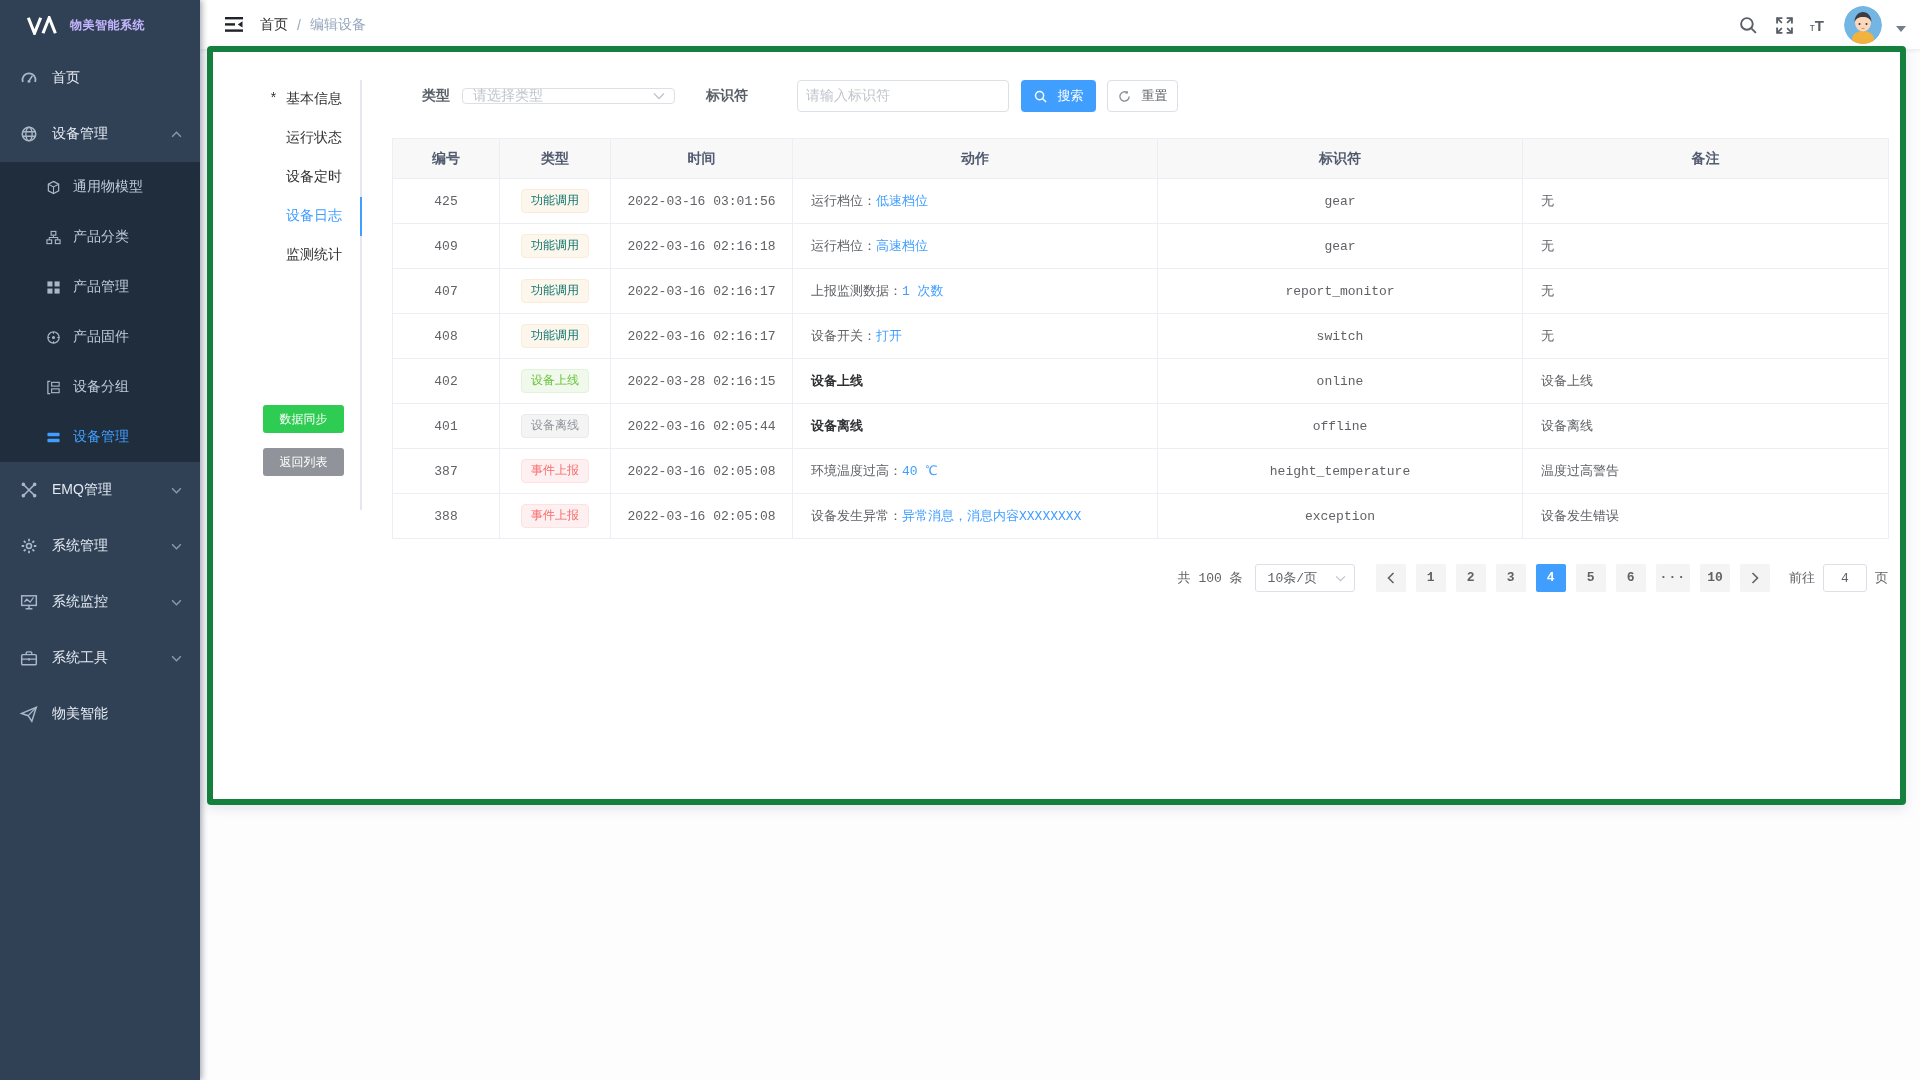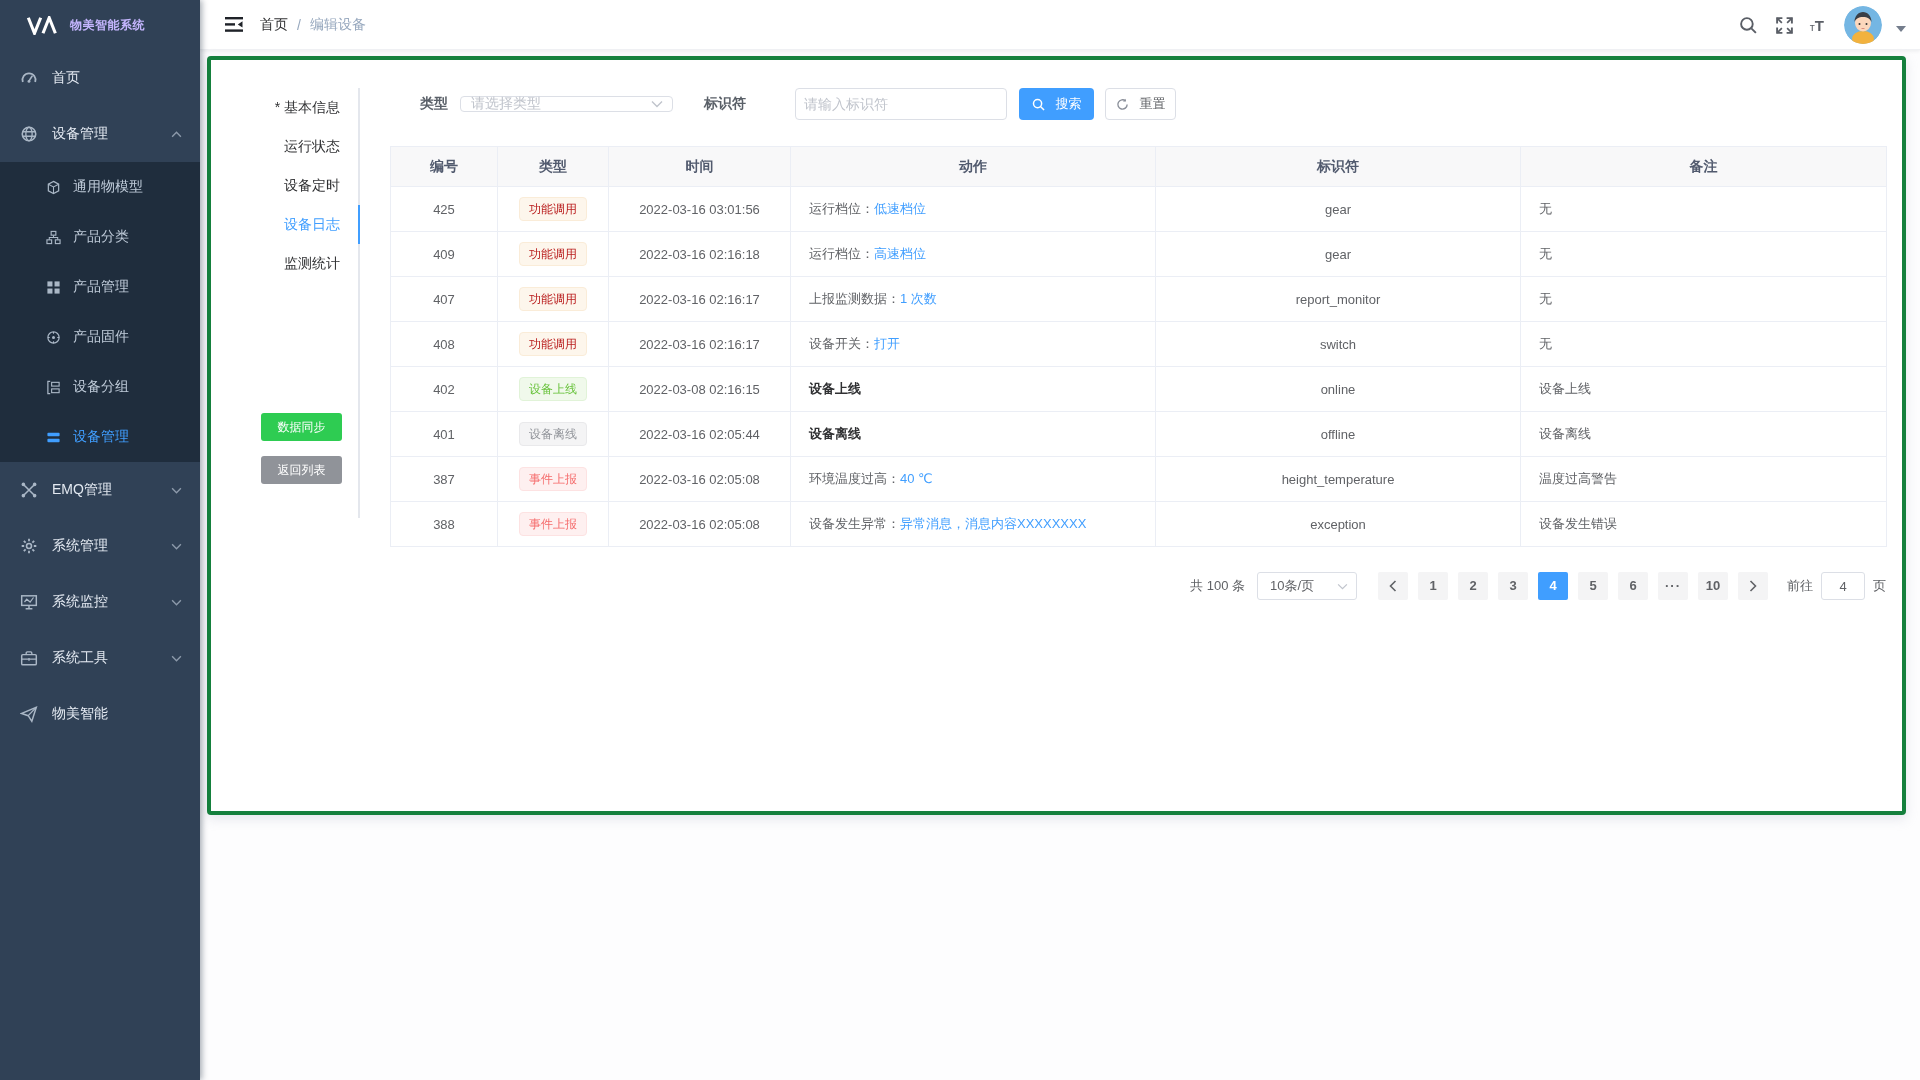--- a/index.html
+++ b/index.html
@@ -32,22 +32,22 @@
   .bc-sep, .bc-current { color:#97a8be; }
   .topbar-right { position:absolute; right:14px; top:0; height:50px; display:flex; align-items:center; gap:14px; }
   .tb-icon { width:22px; height:22px; color:#5a5e66; display:flex; align-items:center; justify-content:center; cursor:pointer; }
   .font-ico { font-size:15px; color:#5a5e66; font-weight:700; cursor:pointer; }
   .font-ico .small-t { font-size:11px; font-weight:400; }
   .avatar { width:38px; height:38px; border-radius:50%; overflow:hidden; margin-left:6px; cursor:pointer; }
   .caret-down { width:0; height:0; border-left:5px solid transparent; border-right:5px solid transparent;
     border-top:6px solid #747d8c; margin-top:8px; cursor:pointer; }
 
   
-  .card { position:absolute; left:7px; top:56px; width:1699px; height:759px; background:#fff;
-    border:4px solid #15803d; border-radius:4px; box-shadow:0 4px 12px rgba(175,180,195,.30); }
+  .card { position:absolute; left:7px; top:46px; width:1699px; height:759px; background:#fff;
+    border:6px solid #15803d; border-radius:4px; box-shadow:0 4px 12px rgba(175,180,195,.30);font-family:Liberation Mono, monospace; }
 
   
   .rail { position:absolute; left:0; top:28px; width:149px; height:430px; border-right:2px solid #e4e7ed; }
   .vtab { height:39px; line-height:39px; text-align:right; padding-right:18px; font-size:14px;
     color:#303133; cursor:pointer; white-space:nowrap; }
   .vtab.active { color:#409EFF; }
   .tab-indicator { position:absolute; right:-2px; width:2px; height:39px; background:#409EFF; }
   .rail-btn { position:absolute; left:50px; width:81px; height:28px; border:none; border-radius:3px;
     color:#fff; font-size:12px; cursor:pointer; font-family:inherit; }
   .btn-sync { top:325px; background:#2ECC52; }
@@ -75,21 +75,21 @@
   .log-table th { height:40px; background:#f8f8f9; color:#515a6e; font-size:14px; font-weight:700;
     border-right:1px solid #ebeef5; border-bottom:1px solid #ebeef5; text-align:center; }
   .log-table td { height:45px; color:#606266; font-size:13px; border-right:1px solid #ebeef5;
     border-bottom:1px solid #ebeef5; text-align:center; background:#fff; }
   .log-table th:last-child, .log-table td:last-child { border-right:none; }
   .td-action, .td-remark { text-align:left !important; padding-left:18px; }
   .act-bold { color:#303133; font-weight:700; }
   .act-link { color:#409EFF; cursor:pointer; }
   .tag { display:inline-block; height:24px; line-height:22px; padding:0 9px; font-size:12px;
     border-radius:4px; border:1px solid transparent; }
-  .tag--warning { color:#b91c1c; background:#fdf6ec; border-color:#faecd8; }
+  .tag--warning { color:#0f766e; background:#fdf6ec; border-color:#faecd8; }
   .tag--info    { color:#909399; background:#f4f4f5; border-color:#e9e9eb; }
   .tag--success { color:#67C23A; background:#f0f9eb; border-color:#e1f3d8; }
   .tag--danger  { color:#F56C6C; background:#fef0f0; border-color:#fde2e2; }
 
   
   .pager { margin-top:25px; width:1496px; display:flex; align-items:center; justify-content:flex-end;
     font-size:13px; color:#606266; }
   .pg-total { margin-right:12px; }
   .pg-size { width:100px; height:28px; border:1px solid #dcdfe6; border-radius:3px; display:flex;
     align-items:center; padding-left:12px; position:relative; cursor:pointer; margin-right:16px; }
@@ -383,21 +383,21 @@
                 <td>408</td>
                 <td><span class="tag tag--warning">功能调用</span></td>
                 <td>2022-03-16 02:16:17</td>
                 <td class="td-action"><span>设备开关：</span><span class="act-link">打开</span></td>
                 <td>switch</td>
                 <td class="td-remark">无</td>
               </tr>
               <tr>
                 <td>402</td>
                 <td><span class="tag tag--success">设备上线</span></td>
-                <td>2022-03-08 02:16:15</td>
+                <td>2022-03-28 02:16:15</td>
                 <td class="td-action"><span class="act-bold">设备上线</span></td>
                 <td>online</td>
                 <td class="td-remark">设备上线</td>
               </tr>
               <tr>
                 <td>401</td>
                 <td><span class="tag tag--info">设备离线</span></td>
                 <td>2022-03-16 02:05:44</td>
                 <td class="td-action"><span class="act-bold">设备离线</span></td>
                 <td>offline</td>

